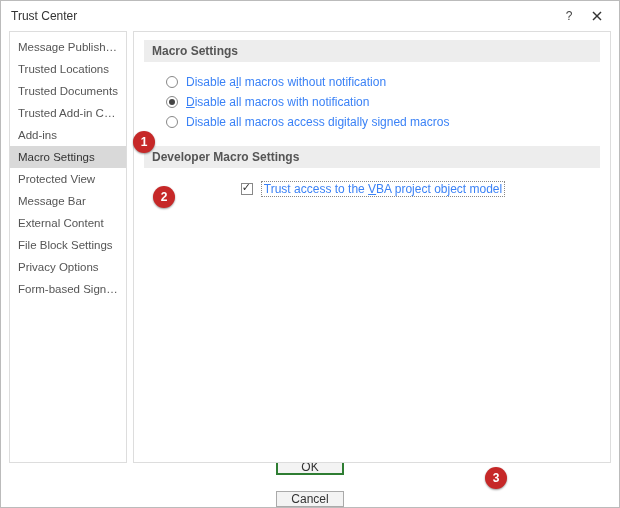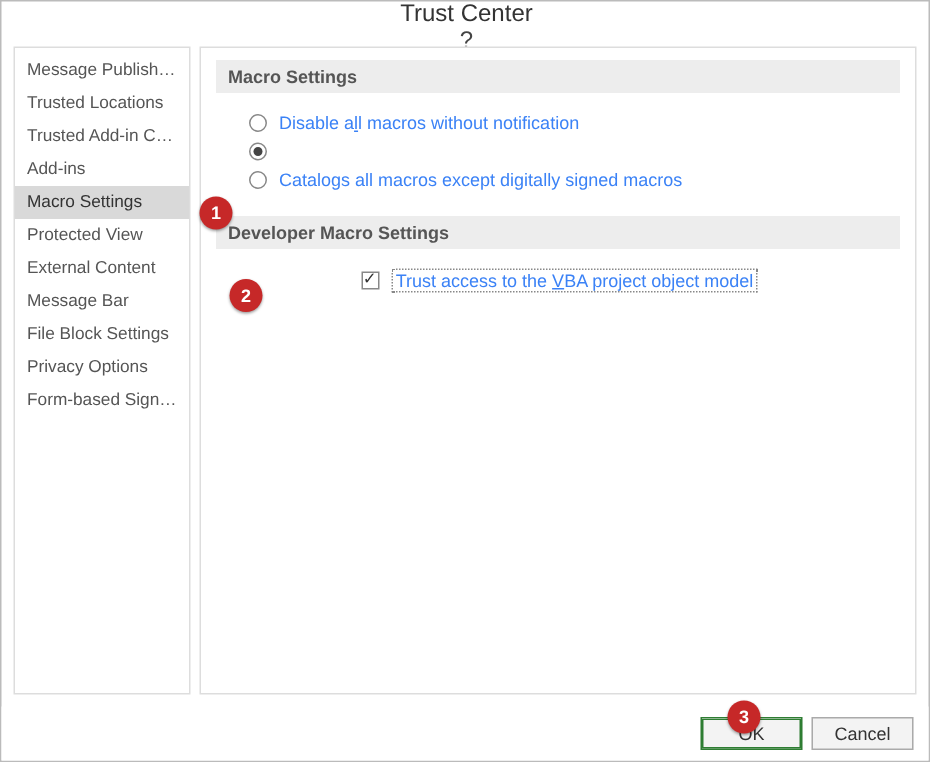--- a/index.html
+++ b/index.html
@@ -20,23 +20,22 @@
     background: #fff;
     position: relative;
     display: flex;
     flex-direction: column;
   }
   .titlebar {
     height: 30px;
     display: flex;
     align-items: center;
     padding: 0 8px 0 10px;
-    font-size: 16px;
-    color: #333;
-    flex-direction: column;
+    font-size: 12px;
+    color: #333;
   }
   .titlebar .title { flex: 1; }
   .titlebar .tb-icon {
     width: 28px; height: 30px;
     display: flex; align-items: center; justify-content: center;
     color: #444;
   }
   .body {
     flex: 1;
     display: flex;
@@ -122,23 +121,24 @@
     border: 1px dotted #888;
     padding: 0 2px;
   }
   .dev-section .check-row { margin-left: 2px; justify-content: center; }
   .u { text-decoration: underline; }
   .footer {
     height: 36px;
     display: flex;
     justify-content: flex-end;
     align-items: center;
-    gap: 6px;
+    gap: 16px;
     padding: 0 10px;
     background: #fff;
+    flex-direction: column;
   }
   .btn {
     min-width: 68px;
     height: 22px;
     border: 1px solid #aaa;
     background: #f3f3f3;
     font-size: 12px;
     color: #333;
     cursor: pointer;
     padding: 0 10px;
@@ -175,45 +175,47 @@
         <line x1="9" y1="1" x2="1" y2="9" stroke="#333" stroke-width="1.4"></line>
       </svg>
     </div>
   </div>
 
   <div class="body">
 
     <div class="sidebar">
       <div class="sidebar-item"><span>Message Publishers</span></div>
       <div class="sidebar-item"><span>Trusted Locations</span></div>
+      <div class="sidebar-item"><span>Trusted Documents</span></div>
       <div class="sidebar-item"><span>Trusted Add-in Catalogs</span></div>
       <div class="sidebar-item"><span>Add-ins</span></div>
       <div class="sidebar-item selected"><span>Macro Settings</span></div>
       <div class="sidebar-item"><span>Protected View</span></div>
+      <div class="sidebar-item"><span>Message Bar</span></div>
       <div class="sidebar-item"><span>External Content</span></div>
-      <div class="sidebar-item"><span>Message Bar</span></div>
       <div class="sidebar-item"><span>File Block Settings</span></div>
       <div class="sidebar-item"><span>Privacy Options</span></div>
       <div class="sidebar-item"><span>Form-based Sign-in</span></div>
     </div>
 
     <div class="main">
       <div class="section-header">Macro Settings</div>
 
       <div class="radio-group">
         <div class="radio-row">
           <span class="radio"></span>
           <span><span>Disable a</span><span class="u">l</span><span>l macros without notification</span></span>
         </div>
         <div class="radio-row">
           <span class="radio checked"></span>
+          <span><span></span><span class="u">D</span><span>isable all macros with notification</span></span>
         </div>
         <div class="radio-row">
           <span class="radio"></span>
-          <span><span>Catalogs all macros except digitally si</span><span class="u">g</span><span>ned macros</span></span>
+          <span><span>Disable all macros access digitally si</span><span class="u">g</span><span>ned macros</span></span>
         </div>
       </div>
 
       <div class="section-header">Developer Macro Settings</div>
 
       <div class="dev-section">
         <div class="check-row">
           <span class="check checked"></span>
           <span class="label-box"><span>Trust access to the </span><span class="u">V</span><span>BA project object model</span></span>
         </div>

